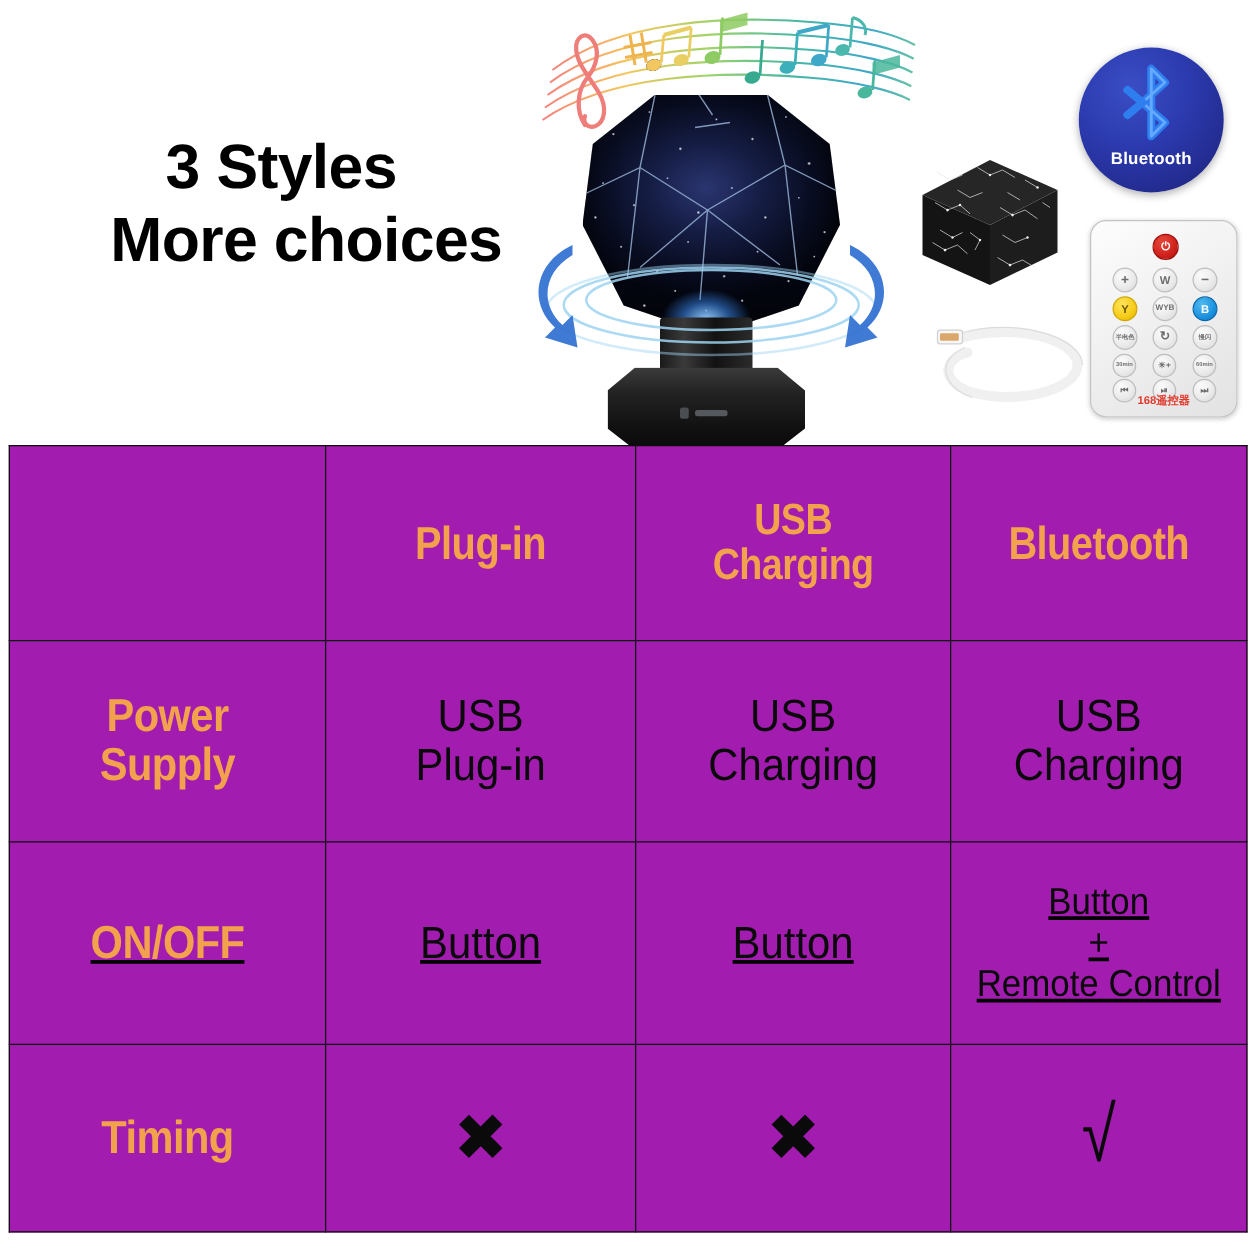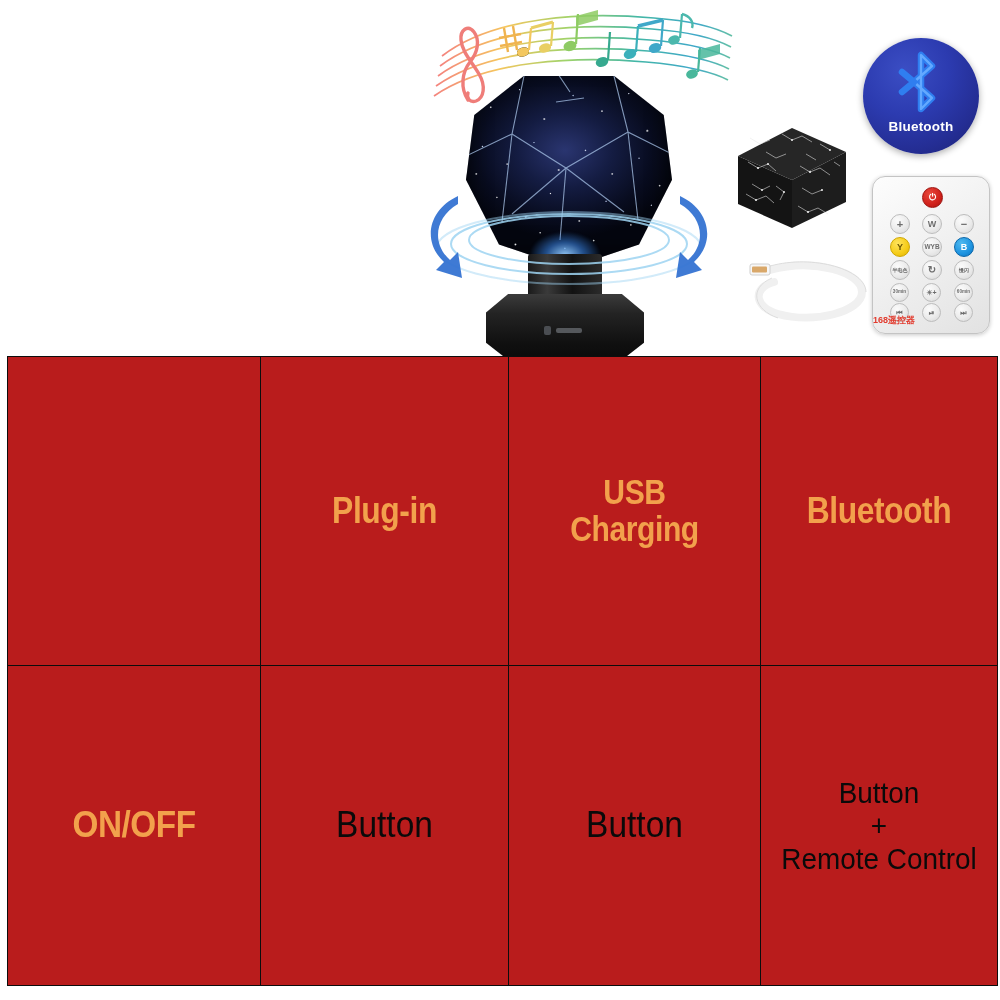--- a/index.html
+++ b/index.html
@@ -215,52 +215,53 @@
     background: radial-gradient(circle at 36% 30%, #ffe35c 0%, #f5cc18 60%, #dcb000 100%);
     border-color: #cfa600; color: #6a5400;
   }
   .rbtn.blu {
     background: radial-gradient(circle at 36% 30%, #4fb9ef 0%, #1d93e0 60%, #0d73bd 100%);
     border-color: #0a66a9; color: #ffffff;
   }
   .remote-label {
     position: absolute;
     left: 0; right: 0; bottom: 6px;
+    text-align: center;
     color: #e23b2e;
     font-size: 9px;
     font-weight: bold;
   }
 
   
   .table-wrap {
     position: absolute;
     left: 7px; top: 356px;
     width: 990px; height: 630px;
   }
   table.cmp {
     width: 100%;
     height: 100%;
     border-collapse: collapse;
     table-layout: fixed;
-    background: #b91c1c;
+    background: #a21caf;
   }
   table.cmp td, table.cmp th {
     border: 1.6px solid #0d0d0d;
     text-align: center;
     vertical-align: middle;
     padding: 2px 4px;
   }
   col.c0 { width: 253px; }
   col.c1 { width: 248px; }
   col.c2 { width: 252px; }
   col.c3 { width: 237px; }
 
   tr.r-head { height: 106px; }
   tr.r-power { height: 110px; }
-  tr.r-onoff { height: 110px; }
+  tr.r-onoff { height: 110px; text-decoration: underline; }
   tr.r-mark  { height: 102px; }
 
   .hd {
     color: #f2a14c;
     font-weight: bold;
     font-size: 37px;
     line-height: 1.0;
     letter-spacing: -0.5px;
     transform: scaleX(.86);
   }
@@ -302,20 +303,24 @@
     font-size: 52px;
     font-weight: bold;
     font-family: "DejaVu Sans", sans-serif;
   }
 </style>
 </head>
 <body>
 
 <div class="hero">
 
+  <div class="headline">
+    <span class="line1">3 Styles</span>
+    <span class="line2">More choices</span>
+  </div>
 
   <svg class="music-art" viewBox="0 0 310 112">
     <defs>
       <linearGradient id="stg" x1="0" y1="0" x2="1" y2="0">
         <stop offset="0%" stop-color="#f4847e"></stop>
         <stop offset="22%" stop-color="#f5c65e"></stop>
         <stop offset="45%" stop-color="#9ed36a"></stop>
         <stop offset="68%" stop-color="#44b7a6"></stop>
         <stop offset="88%" stop-color="#3fa8c9"></stop>
         <stop offset="100%" stop-color="#64c0a6"></stop>
@@ -505,35 +510,67 @@
         </th>
         <th>
           <div class="hd two">USB</div>
           <div class="hd two">Charging</div>
         </th>
         <th>
           <div class="hd">Bluetooth</div>
         </th>
       </tr>
 
+      <tr class="r-power">
+        <td>
+          <div class="rowlabel">Power</div>
+          <div class="rowlabel">Supply</div>
+        </td>
+        <td>
+          <div class="cellval">USB</div>
+          <div class="cellval">Plug-in</div>
+        </td>
+        <td>
+          <div class="cellval">USB</div>
+          <div class="cellval">Charging</div>
+        </td>
+        <td>
+          <div class="cellval">USB</div>
+          <div class="cellval">Charging</div>
+        </td>
+      </tr>
 
       <tr class="r-onoff">
         <td>
           <div class="rowlabel">ON/OFF</div>
         </td>
         <td>
           <div class="cellval">Button</div>
         </td>
         <td>
           <div class="cellval">Button</div>
         </td>
         <td>
           <div class="cellval small">Button</div>
           <div class="cellval small plus">+</div>
           <div class="cellval small rc">Remote Control</div>
         </td>
       </tr>
 
 
+      <tr class="r-mark">
+        <td>
+          <div class="rowlabel">Timing</div>
+        </td>
+        <td>
+          <span class="mark cross">✖</span>
+        </td>
+        <td>
+          <span class="mark cross">✖</span>
+        </td>
+        <td>
+          <span class="mark check">√</span>
+        </td>
+      </tr>
 
     </tbody>
   </table>
 </div>
 
 </body></html>

